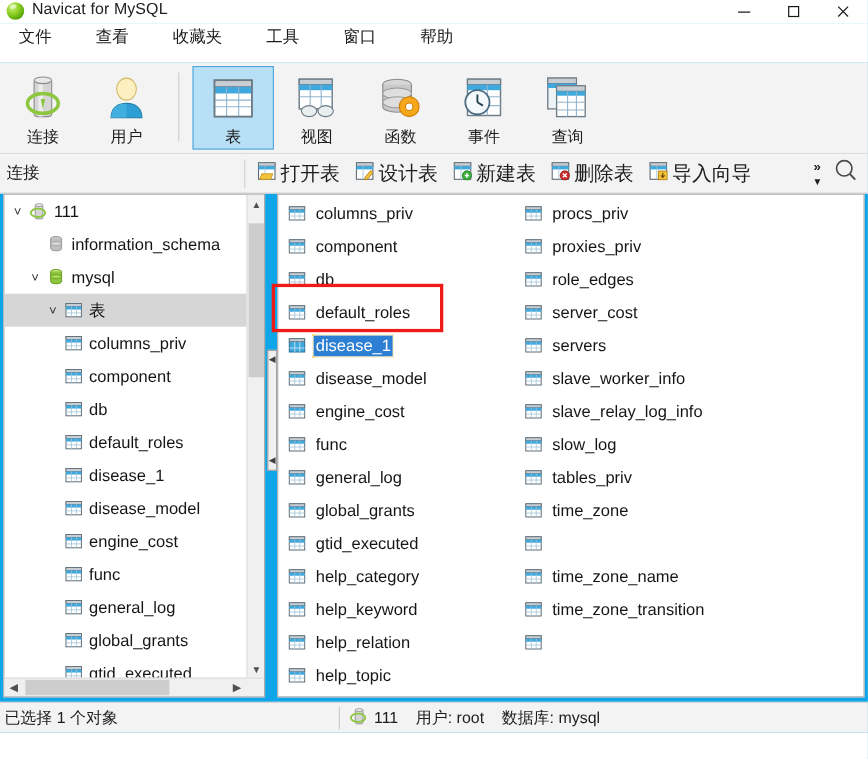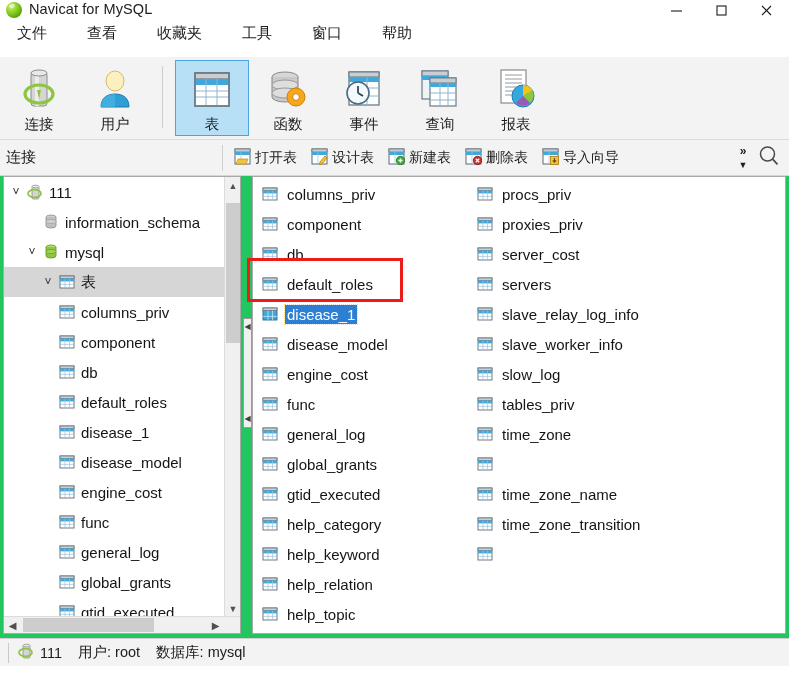--- a/index.html
+++ b/index.html
@@ -2,21 +2,21 @@
 <html><head>
 <meta charset="utf-8">
 <style>
   * { box-sizing: border-box; margin: 0; padding: 0; }
   html, body {
     width: 789px; height: 690px;
     font-family: "Liberation Sans", "DejaVu Sans", sans-serif;
     background: #ffffff;
     overflow: hidden;
   }
-  #app { position: relative; width: 789px; height: 690px; background: #22c55e; }
+  #app { position: relative; width: 789px; height: 690px; background: #0ea5e9; }
 
   
   .titlebar {
     position: absolute; top: 0; left: 0; width: 789px; height: 21px;
     background: #ffffff; display: flex; align-items: center;
   }
   .title-logo {
     width: 16px; height: 16px; margin-left: 6px; margin-top: -2px;
     border-radius: 50%;
     background: radial-gradient(circle at 33% 30%, #c9f07a 0%, #8fd028 38%, #5aa806 72%, #3e7d04 100%);
@@ -71,21 +71,21 @@
     position: absolute; top: 140px; left: 0; width: 789px; height: 36px;
     background: #f3f3f3; border-bottom: 1px solid #d6d6d6;
     display: flex; align-items: center;
   }
   .conn-label {
     width: 222px; font-size: 15px; color: #1d1d1d; padding-left: 6px; flex: 0 0 auto;
   }
   .subdiv { width: 1px; height: 26px; background: #cfcfcf; margin-right: 6px; flex: 0 0 auto; }
   .sbtn {
     display: flex; align-items: center; gap: 4px; padding: 3px 5px; margin-right: 4px;
-    font-size: 14px; color: #1d1d1d; white-space: nowrap;
+    font-size: 18px; color: #1d1d1d; white-space: nowrap;
   }
   .subbar-right { margin-left: auto; display: flex; align-items: center; gap: 6px; padding-right: 8px; }
   .chev-stack {
     display: flex; flex-direction: column; align-items: center; justify-content: center;
     width: 16px; height: 30px; font-size: 11px; color: #202020; line-height: 1;
   }
   .chev-stack .c1 { font-weight: bold; font-size: 12px; }
   .chev-stack .c2 { font-size: 9px; margin-top: 4px; }
 
   
@@ -247,20 +247,36 @@
           <line x1="5" y1="23" x2="39" y2="23" stroke="#8fb4cc"></line>
           <line x1="5" y1="29" x2="39" y2="29" stroke="#8fb4cc"></line>
           <line x1="16" y1="11" x2="16" y2="38" stroke="#8fb4cc"></line>
           <line x1="27" y1="11" x2="27" y2="38" stroke="#8fb4cc"></line>
           <rect x="5" y="5" width="34" height="33" fill="none" stroke="#6d7b85" stroke-width="1.4"></rect>
         </svg>
       </div>
       <div class="lbl">表</div>
     </div>
 
+    <div class="tbtn">
+      <div class="glyph">
+        <svg width="44" height="44" viewBox="0 0 44 44">
+          <rect x="6" y="4" width="30" height="27" fill="#ffffff" stroke="#6d7b85" stroke-width="1.3"></rect>
+          <rect x="6" y="4" width="30" height="5" fill="#c8ced3" stroke="#6d7b85" stroke-width="1.1"></rect>
+          <rect x="6" y="9" width="30" height="5" fill="#3fa9dd"></rect>
+          <line x1="16" y1="9" x2="16" y2="31" stroke="#8fb4cc"></line>
+          <line x1="26" y1="9" x2="26" y2="31" stroke="#8fb4cc"></line>
+          <line x1="6" y1="20" x2="36" y2="20" stroke="#8fb4cc"></line>
+          <ellipse cx="15" cy="33" rx="7" ry="5" fill="#e9eef1" stroke="#6d7b85"></ellipse>
+          <ellipse cx="30" cy="33" rx="7" ry="5" fill="#e9eef1" stroke="#6d7b85"></ellipse>
+          <line x1="22" y1="32" x2="23" y2="32" stroke="#6d7b85" stroke-width="1.5"></line>
+        </svg>
+      </div>
+      <div class="lbl">视图</div>
+    </div>
 
     <div class="tbtn">
       <div class="glyph">
         <svg width="44" height="44" viewBox="0 0 44 44">
           <ellipse cx="19" cy="9" rx="13" ry="5" fill="#d7d7d7" stroke="#8a8a8a"></ellipse>
           <path d="M6 9 v20 a13 5 0 0 0 26 0 V9" fill="#c9c9c9" stroke="#8a8a8a"></path>
           <ellipse cx="19" cy="17" rx="13" ry="5" fill="#dedede" stroke="#9a9a9a"></ellipse>
           <ellipse cx="19" cy="25" rx="13" ry="5" fill="#dedede" stroke="#9a9a9a"></ellipse>
           <circle cx="30" cy="29" r="9" fill="#f7a71a" stroke="#cf7f06"></circle>
           <circle cx="30" cy="29" r="3.4" fill="#ffffff" stroke="#cf7f06"></circle>
@@ -297,40 +313,20 @@
           <rect x="12" y="15" width="26" height="4" fill="#3fa9dd"></rect>
           <line x1="22" y1="15" x2="22" y2="38" stroke="#8fb4cc"></line>
           <line x1="30" y1="15" x2="30" y2="38" stroke="#8fb4cc"></line>
           <line x1="12" y1="25" x2="38" y2="25" stroke="#8fb4cc"></line>
           <line x1="12" y1="32" x2="38" y2="32" stroke="#8fb4cc"></line>
         </svg>
       </div>
       <div class="lbl">查询</div>
     </div>
 
-    <div class="tbtn">
-      <div class="glyph">
-        <svg width="44" height="44" viewBox="0 0 44 44">
-          <rect x="7" y="2" width="25" height="33" fill="#ffffff" stroke="#8a8a8a" stroke-width="1.2"></rect>
-          <g stroke="#9aa4ab" stroke-width="1.1">
-            <line x1="11" y1="7" x2="28" y2="7"></line>
-              <line x1="11" y1="11" x2="28" y2="11"></line>
-            <line x1="11" y1="15" x2="28" y2="15"></line>
-              <line x1="11" y1="19" x2="24" y2="19"></line>
-            <line x1="11" y1="23" x2="28" y2="23"></line>
-              <line x1="11" y1="27" x2="22" y2="27"></line>
-          </g>
-          <circle cx="29" cy="28" r="11" fill="#35a8e0" stroke="#1e7fae"></circle>
-          <path d="M29 28 L29 17 A11 11 0 0 1 38.5 22.5 Z" fill="#f2c31a"></path>
-          <path d="M29 28 L38.5 22.5 A11 11 0 0 1 36 35 Z" fill="#8dc63f"></path>
-          <path d="M29 28 L36 35 A11 11 0 0 1 22 35 Z" fill="#9b59b6"></path>
-        </svg>
-      </div>
-      <div class="lbl">报表</div>
-    </div>
   </div>
 
   <div class="subbar">
     <div class="conn-label">连接</div>
     <div class="subdiv"></div>
 
     <div class="sbtn">
       <span>
         <svg width="17" height="17" viewBox="0 0 17 17">
           <rect x="1" y="1" width="15" height="15" fill="#ffffff" stroke="#5d6b75"></rect>
@@ -862,20 +858,33 @@
             <span class="licon">
               <svg width="18" height="18" viewBox="0 0 18 18">
                 <rect x="2" y="3" width="14" height="12" fill="#ffffff" stroke="#5d6b75" stroke-width=".9"></rect>
                 <rect x="2" y="3" width="14" height="2.6" fill="#c8ced3" stroke="#5d6b75" stroke-width=".7"></rect>
                 <rect x="2" y="5.6" width="14" height="2.8" fill="#3fa9dd"></rect>
                 <line x1="7" y1="5.6" x2="7" y2="15" stroke="#9dc2d8" stroke-width=".7"></line>
                 <line x1="11.5" y1="5.6" x2="11.5" y2="15" stroke="#9dc2d8" stroke-width=".7"></line>
                 <line x1="2" y1="11.4" x2="16" y2="11.4" stroke="#9dc2d8" stroke-width=".7"></line>
               </svg>
             </span>
+            <span class="llabel">role_edges</span>
+          </div>
+        <div class="lrow">
+            <span class="licon">
+              <svg width="18" height="18" viewBox="0 0 18 18">
+                <rect x="2" y="3" width="14" height="12" fill="#ffffff" stroke="#5d6b75" stroke-width=".9"></rect>
+                <rect x="2" y="3" width="14" height="2.6" fill="#c8ced3" stroke="#5d6b75" stroke-width=".7"></rect>
+                <rect x="2" y="5.6" width="14" height="2.8" fill="#3fa9dd"></rect>
+                <line x1="7" y1="5.6" x2="7" y2="15" stroke="#9dc2d8" stroke-width=".7"></line>
+                <line x1="11.5" y1="5.6" x2="11.5" y2="15" stroke="#9dc2d8" stroke-width=".7"></line>
+                <line x1="2" y1="11.4" x2="16" y2="11.4" stroke="#9dc2d8" stroke-width=".7"></line>
+              </svg>
+            </span>
             <span class="llabel">server_cost</span>
           </div>
         <div class="lrow">
             <span class="licon">
               <svg width="18" height="18" viewBox="0 0 18 18">
                 <rect x="2" y="3" width="14" height="12" fill="#ffffff" stroke="#5d6b75" stroke-width=".9"></rect>
                 <rect x="2" y="3" width="14" height="2.6" fill="#c8ced3" stroke="#5d6b75" stroke-width=".7"></rect>
                 <rect x="2" y="5.6" width="14" height="2.8" fill="#3fa9dd"></rect>
                 <line x1="7" y1="5.6" x2="7" y2="15" stroke="#9dc2d8" stroke-width=".7"></line>
                 <line x1="11.5" y1="5.6" x2="11.5" y2="15" stroke="#9dc2d8" stroke-width=".7"></line>
@@ -888,46 +897,46 @@
             <span class="licon">
               <svg width="18" height="18" viewBox="0 0 18 18">
                 <rect x="2" y="3" width="14" height="12" fill="#ffffff" stroke="#5d6b75" stroke-width=".9"></rect>
                 <rect x="2" y="3" width="14" height="2.6" fill="#c8ced3" stroke="#5d6b75" stroke-width=".7"></rect>
                 <rect x="2" y="5.6" width="14" height="2.8" fill="#3fa9dd"></rect>
                 <line x1="7" y1="5.6" x2="7" y2="15" stroke="#9dc2d8" stroke-width=".7"></line>
                 <line x1="11.5" y1="5.6" x2="11.5" y2="15" stroke="#9dc2d8" stroke-width=".7"></line>
                 <line x1="2" y1="11.4" x2="16" y2="11.4" stroke="#9dc2d8" stroke-width=".7"></line>
               </svg>
             </span>
+            <span class="llabel">slave_worker_info</span>
+          </div>
+        <div class="lrow">
+            <span class="licon">
+              <svg width="18" height="18" viewBox="0 0 18 18">
+                <rect x="2" y="3" width="14" height="12" fill="#ffffff" stroke="#5d6b75" stroke-width=".9"></rect>
+                <rect x="2" y="3" width="14" height="2.6" fill="#c8ced3" stroke="#5d6b75" stroke-width=".7"></rect>
+                <rect x="2" y="5.6" width="14" height="2.8" fill="#3fa9dd"></rect>
+                <line x1="7" y1="5.6" x2="7" y2="15" stroke="#9dc2d8" stroke-width=".7"></line>
+                <line x1="11.5" y1="5.6" x2="11.5" y2="15" stroke="#9dc2d8" stroke-width=".7"></line>
+                <line x1="2" y1="11.4" x2="16" y2="11.4" stroke="#9dc2d8" stroke-width=".7"></line>
+              </svg>
+            </span>
             <span class="llabel">slave_relay_log_info</span>
           </div>
         <div class="lrow">
             <span class="licon">
               <svg width="18" height="18" viewBox="0 0 18 18">
                 <rect x="2" y="3" width="14" height="12" fill="#ffffff" stroke="#5d6b75" stroke-width=".9"></rect>
                 <rect x="2" y="3" width="14" height="2.6" fill="#c8ced3" stroke="#5d6b75" stroke-width=".7"></rect>
                 <rect x="2" y="5.6" width="14" height="2.8" fill="#3fa9dd"></rect>
                 <line x1="7" y1="5.6" x2="7" y2="15" stroke="#9dc2d8" stroke-width=".7"></line>
                 <line x1="11.5" y1="5.6" x2="11.5" y2="15" stroke="#9dc2d8" stroke-width=".7"></line>
                 <line x1="2" y1="11.4" x2="16" y2="11.4" stroke="#9dc2d8" stroke-width=".7"></line>
               </svg>
             </span>
-            <span class="llabel">slave_worker_info</span>
-          </div>
-        <div class="lrow">
-            <span class="licon">
-              <svg width="18" height="18" viewBox="0 0 18 18">
-                <rect x="2" y="3" width="14" height="12" fill="#ffffff" stroke="#5d6b75" stroke-width=".9"></rect>
-                <rect x="2" y="3" width="14" height="2.6" fill="#c8ced3" stroke="#5d6b75" stroke-width=".7"></rect>
-                <rect x="2" y="5.6" width="14" height="2.8" fill="#3fa9dd"></rect>
-                <line x1="7" y1="5.6" x2="7" y2="15" stroke="#9dc2d8" stroke-width=".7"></line>
-                <line x1="11.5" y1="5.6" x2="11.5" y2="15" stroke="#9dc2d8" stroke-width=".7"></line>
-                <line x1="2" y1="11.4" x2="16" y2="11.4" stroke="#9dc2d8" stroke-width=".7"></line>
-              </svg>
-            </span>
             <span class="llabel">slow_log</span>
           </div>
         <div class="lrow">
             <span class="licon">
               <svg width="18" height="18" viewBox="0 0 18 18">
                 <rect x="2" y="3" width="14" height="12" fill="#ffffff" stroke="#5d6b75" stroke-width=".9"></rect>
                 <rect x="2" y="3" width="14" height="2.6" fill="#c8ced3" stroke="#5d6b75" stroke-width=".7"></rect>
                 <rect x="2" y="5.6" width="14" height="2.8" fill="#3fa9dd"></rect>
                 <line x1="7" y1="5.6" x2="7" y2="15" stroke="#9dc2d8" stroke-width=".7"></line>
                 <line x1="11.5" y1="5.6" x2="11.5" y2="15" stroke="#9dc2d8" stroke-width=".7"></line>
@@ -1001,20 +1010,21 @@
           </div>
         <div class="lrow"></div>
 
       </div>
     </div>
   </div>
 
   <div class="annot"></div>
 
   <div class="statusbar">
+    <div class="st-left">已选择 1 个对象</div>
     <div class="st-div"></div>
     <div class="st-conn">
       <span>
         <svg width="18" height="18" viewBox="0 0 18 18">
           <rect x="6" y="3" width="7" height="13" rx="1.4" fill="#d5d5d5" stroke="#8c8c8c" stroke-width=".8"></rect>
           <ellipse cx="9.5" cy="3.5" rx="3.5" ry="1.3" fill="#ececec" stroke="#8c8c8c" stroke-width=".7"></ellipse>
           <path d="M2 10.5 a6.5 3.8 0 1 0 13 0 a6.5 3.8 0 1 0 -13 0" fill="none" stroke="#8dc63f" stroke-width="1.7"></path>
         </svg>
       </span>
       <span>111</span>

